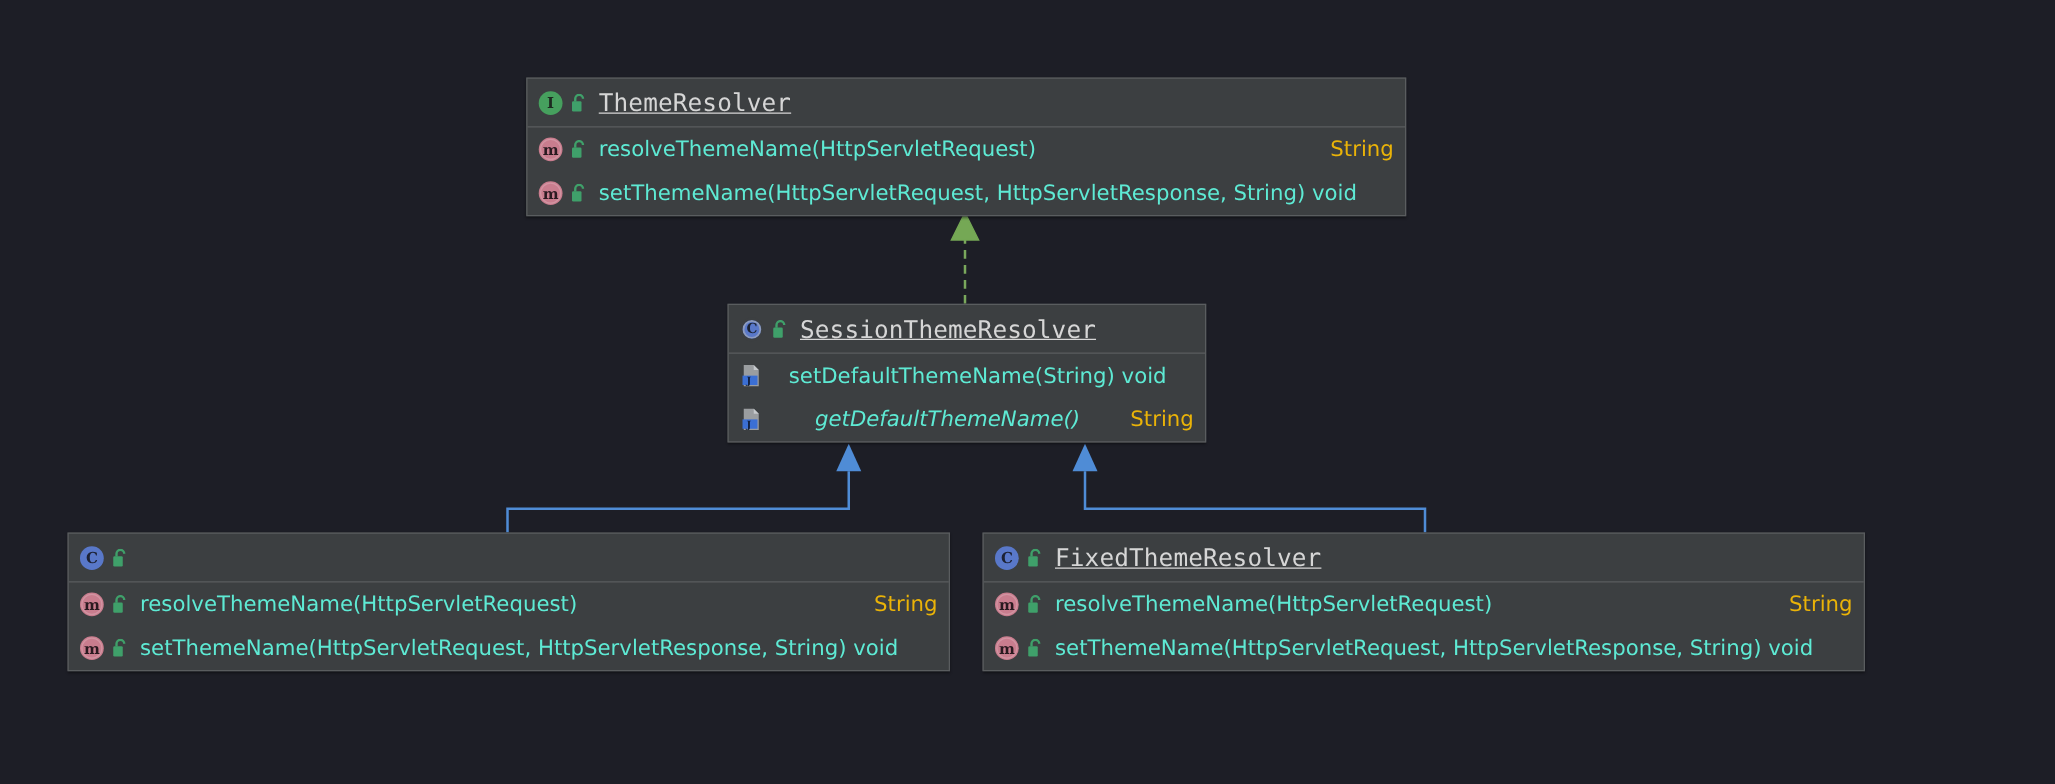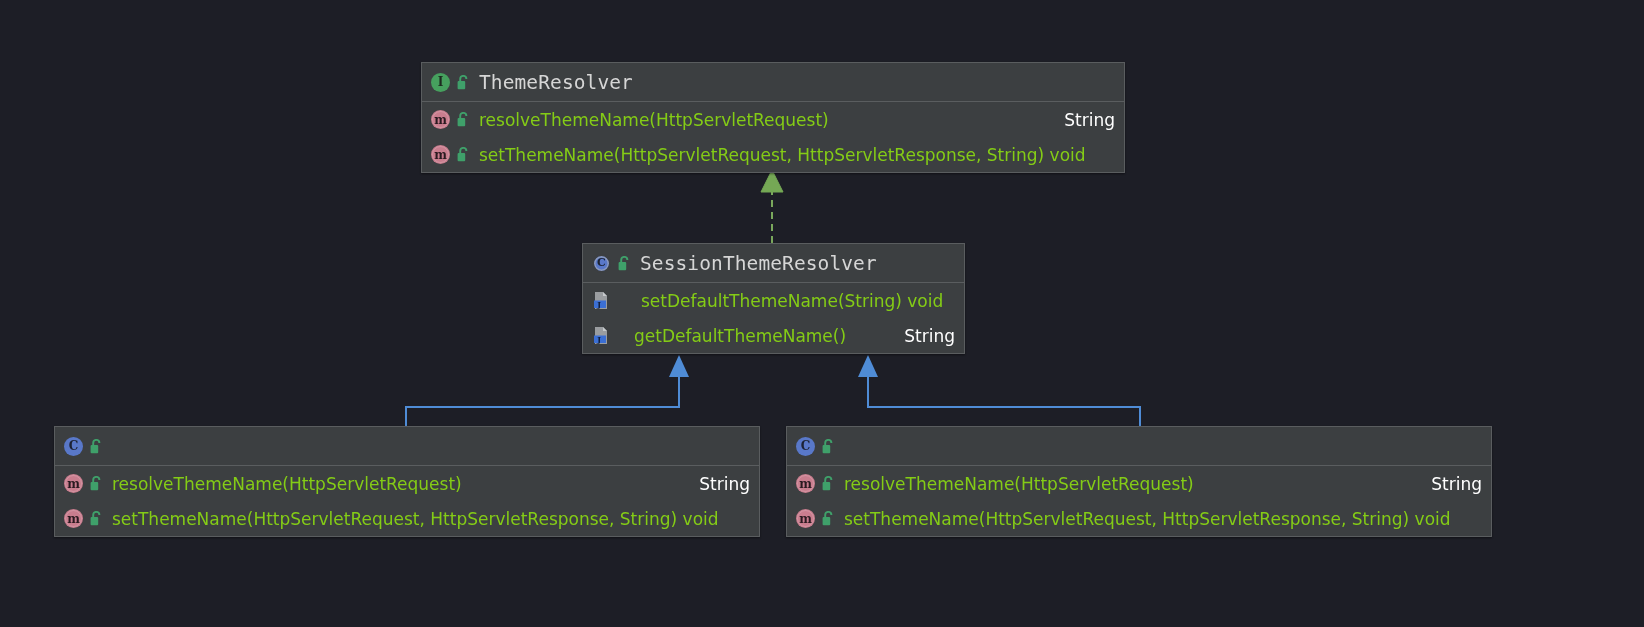--- a/index.html
+++ b/index.html
@@ -46,43 +46,44 @@
     border-bottom: 1px solid #5a5d5f;
     box-sizing: border-box;
   }
   .uml-title {
     font-family: "DejaVu Sans Mono", monospace;
     font-size: 19.5px;
     color: #d6d6d6;
     letter-spacing: .1px;
     white-space: nowrap;
     margin-left: 9px;
+    text-decoration: underline;
   }
   .uml-members {
     padding: 0;
   }
   .uml-row {
     display: flex;
     align-items: center;
     height: 35px;
     padding: 0 9px 0 9px;
     box-sizing: border-box;
     white-space: nowrap;
   }
   .uml-row + .uml-row { }
   .member-sig {
     font-size: 17px;
-    color: #84cc16;
+    color: #5eead4;
     margin-left: 9px;
     flex: 0 0 auto;
   }
   .member-spacer { flex: 1 1 auto; min-width: 14px; }
   .member-type {
     font-size: 17px;
-    color: #ffffff;
+    color: #eab308;
     flex: 0 0 auto;
   }
 
   
   .icon {
     flex: 0 0 auto;
     display: inline-block;
     line-height: 0;
   }
   .ico-circle {
@@ -211,34 +212,34 @@
     <div class="uml-members">
       <div class="uml-row">
         <span class="icon ico-javafile">
           <svg viewBox="0 0 19 19" width="19" height="19">
             <path d="M3 1 h8 l4 4 v13 h-12 z" fill="#9a9da0"></path>
             <path d="M11 1 l4 4 h-4 z" fill="#c6c9cc"></path>
             <rect x="2" y="9.5" width="12" height="7.5" fill="#3b6fd4"></rect>
             <text x="5.2" y="16" font-family="DejaVu Serif, serif" font-size="8" font-weight="bold" fill="#11203f">J</text>
           </svg>
         </span>
-        <span class="member-sig" style="margin-left:30px;">setDefaultThemeName(String) void</span>
+        <span class="member-sig" style="margin-left:20px;">setDefaultThemeName(String) void</span>
         <span class="member-spacer"></span>
         <span class="member-type"></span>
       </div>
       <div class="uml-row">
         <span class="icon ico-javafile">
           <svg viewBox="0 0 19 19" width="19" height="19">
             <path d="M3 1 h8 l4 4 v13 h-12 z" fill="#9a9da0"></path>
             <path d="M11 1 l4 4 h-4 z" fill="#c6c9cc"></path>
             <rect x="2" y="9.5" width="12" height="7.5" fill="#3b6fd4"></rect>
             <text x="5.2" y="16" font-family="DejaVu Serif, serif" font-size="8" font-weight="bold" fill="#11203f">J</text>
           </svg>
         </span>
-        <span class="member-sig" style="margin-left:23px;">getDefaultThemeName()</span>
+        <span class="member-sig" style="margin-left:41px;font-style:italic;">getDefaultThemeName()</span>
         <span class="member-spacer"></span>
         <span class="member-type">String</span>
       </div>
     </div>
   </div>
 
   <div class="uml-node" style="left:54px; top:426px; width:706px;">
     <div class="uml-header">
       <span class="icon">
         <span class="ico-circle ico-class-solid">C</span>
@@ -286,20 +287,21 @@
     <div class="uml-header">
       <span class="icon">
         <span class="ico-circle ico-class-solid">C</span>
       </span>
       <span class="icon ico-lock">
         <svg viewBox="0 0 13 15" width="13" height="15">
           <path d="M3.2 6.2 V4.0 a3.1 3.1 0 0 1 6.2 0" fill="none" stroke="#3fa06a" stroke-width="1.9"></path>
           <rect x="0.6" y="6.0" width="7.6" height="8.2" rx="1" fill="#3fa06a"></rect>
         </svg>
       </span>
+      <span class="uml-title">FixedThemeResolver</span>
     </div>
     <div class="uml-members">
       <div class="uml-row">
         <span class="icon">
             <span class="ico-method">m</span>
           </span>
         <span class="icon ico-lock">
           <svg viewBox="0 0 13 15" width="13" height="15">
             <path d="M3.2 6.2 V4.0 a3.1 3.1 0 0 1 6.2 0" fill="none" stroke="#3fa06a" stroke-width="1.9"></path>
             <rect x="0.6" y="6.0" width="7.6" height="8.2" rx="1" fill="#3fa06a"></rect>

